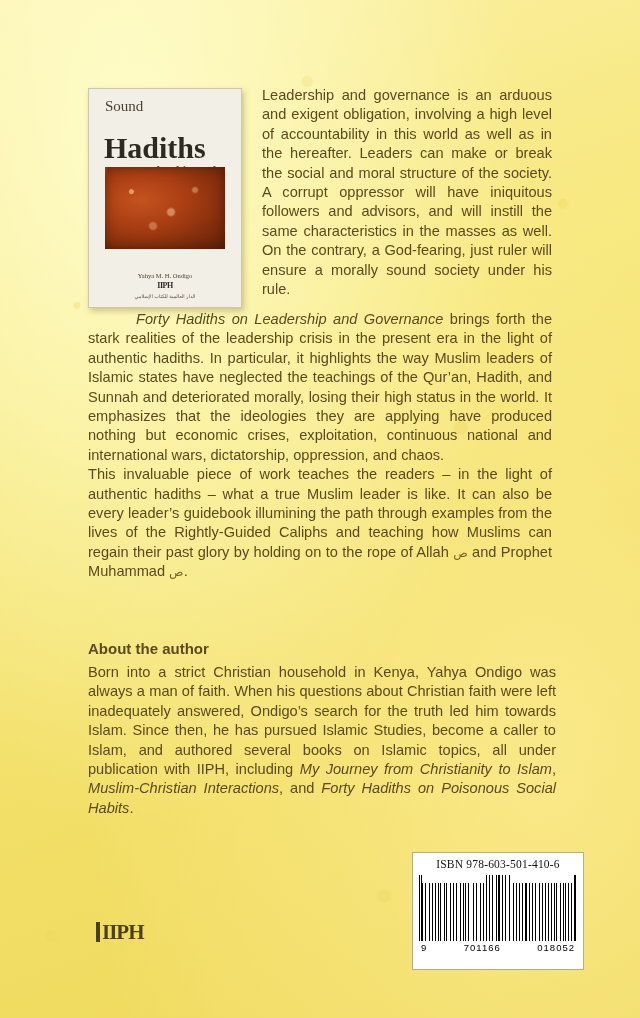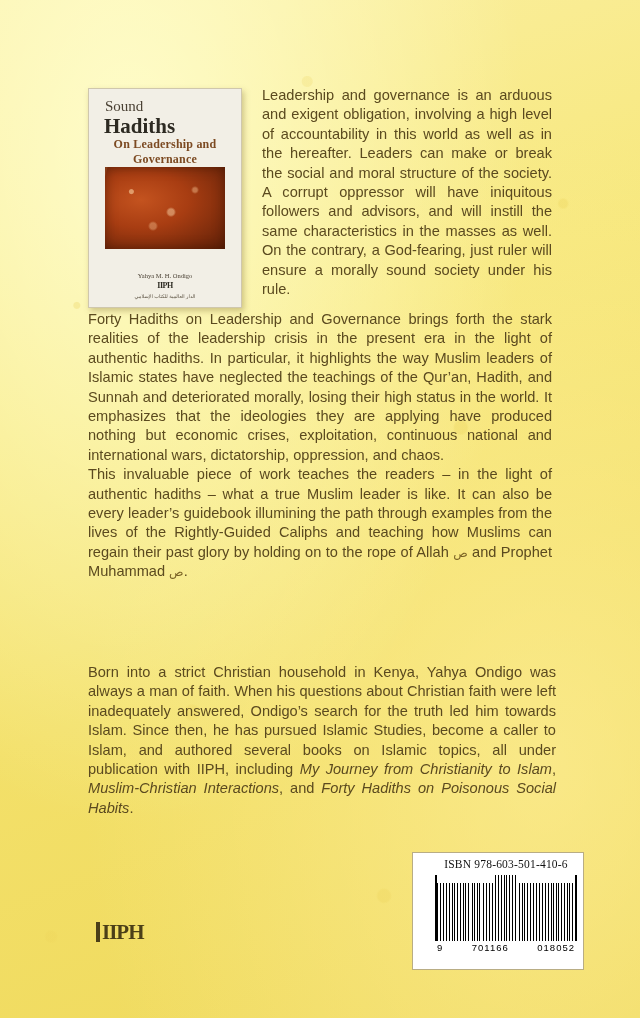--- a/index.html
+++ b/index.html
@@ -64,25 +64,25 @@
     font-family: "Liberation Serif", serif;
     font-size: 15px;
     line-height: 1.0;
     text-align: left;
     margin-left: 6px;
     color: #4a4134;
   }
   .cover-title {
     font-family: "Liberation Serif", serif;
     font-weight: bold;
-    font-size: 21px;
+    font-size: 30px;
     line-height: 1.05;
     text-align: left;
     margin-left: 5px;
-    margin-top: 1px;
+    margin-top: 18px;
     color: #2d2a22;
   }
   .cover-sub {
     font-family: "Liberation Serif", serif;
     font-size: 12px;
     font-weight: bold;
     color: #7c4a22;
     margin-top: 0;
     letter-spacing: 0.2px;
   }
@@ -170,20 +170,22 @@
     font-family: "Liberation Sans", sans-serif;
     font-size: 14.6px;
     line-height: 1.33;
     color: #5b4a1f;
     text-align: justify;
   }
   .blurb-wide p {
     margin: 0;
   }
   .book-title-italic {
+    font-style: italic;
+    margin-left: 48px;
   }
   .glyph {
     font-size: 12px;
     color: #7a6224;
   }
   .about-head {
     position: absolute;
     left: 88px;
     top: 640px;
     width: 464px;
@@ -230,21 +232,21 @@
   
   .isbn-box {
     position: absolute;
     left: 412px;
     top: 852px;
     width: 172px;
     height: 118px;
     background: #ffffff;
     border: 1px solid #b9ad84;
     box-sizing: border-box;
-    padding: 5px 6px 4px 22px;
+    padding: 5px 6px 4px 6px;
   }
   .isbn-text {
     font-family: "Liberation Serif", serif;
     font-size: 11.5px;
     color: #111;
     text-align: center;
     letter-spacing: 0.2px;
   }
   .barcode {
     margin-top: 5px;
@@ -292,20 +294,21 @@
       </div>
     </div>
 
     <div class="blurb-top">Leadership and governance is an arduous and exigent obligation, involving a high level of accountability in this world as well as in the hereafter. Leaders can make or break the social and moral structure of the society. A corrupt oppressor will have iniquitous followers and advisors, and will instill the same characteristics in the masses as well. On the contrary, a God-fearing, just ruler will ensure a morally sound society under his rule.</div>
 
     <div class="blurb-wide">
       <p><span class="book-title-italic">Forty Hadiths on Leadership and Governance</span><span> brings forth the stark realities of the leadership crisis in the present era in the light of authentic hadiths. In particular, it highlights the way Muslim leaders of Islamic states have neglected the teachings of the Qur’an, Hadith, and Sunnah and deteriorated morally, losing their high status in the world. It emphasizes that the ideologies they are applying have produced nothing but economic crises, exploitation, continuous national and international wars, dictatorship, oppression, and chaos.</span></p>
       <p><span>This invaluable piece of work teaches the readers – in the light of authentic hadiths – what a true Muslim leader is like. It can also be every leader’s guidebook illumining the path through examples from the lives of the Rightly-Guided Caliphs and teaching how Muslims can regain their past glory by holding on to the rope of Allah </span><span class="glyph">ص</span><span> and Prophet Muhammad </span><span class="glyph">ص</span><span>.</span></p>
     </div>
 
+    <div class="about-head">About the author</div>
     <div class="about-body"><span>Born into a strict Christian household in Kenya, Yahya Ondigo was always a man of faith. When his questions about Christian faith were left inadequately answered, Ondigo’s search for the truth led him towards Islam. Since then, he has pursued Islamic Studies, become a caller to Islam, and authored several books on Islamic topics, all under publication with IIPH, including </span><em>My Journey from Christianity to Islam</em><span>, </span><em>Muslim-Christian Interactions</em><span>, and </span><em>Forty Hadiths on Poisonous Social Habits</em><span>.</span></div>
 
     <div class="iiph-logo"><span class="bar"></span><span>IIPH</span></div>
 
     <div class="isbn-box">
       <div class="isbn-text">ISBN 978-603-501-410-6</div>
       <div class="barcode">
           <i style="width: 1px; height: 100%;"></i>
           <i style="width: 1px; height: 100%;"></i>
           <i style="width: 1px; height: 88%;"></i>

